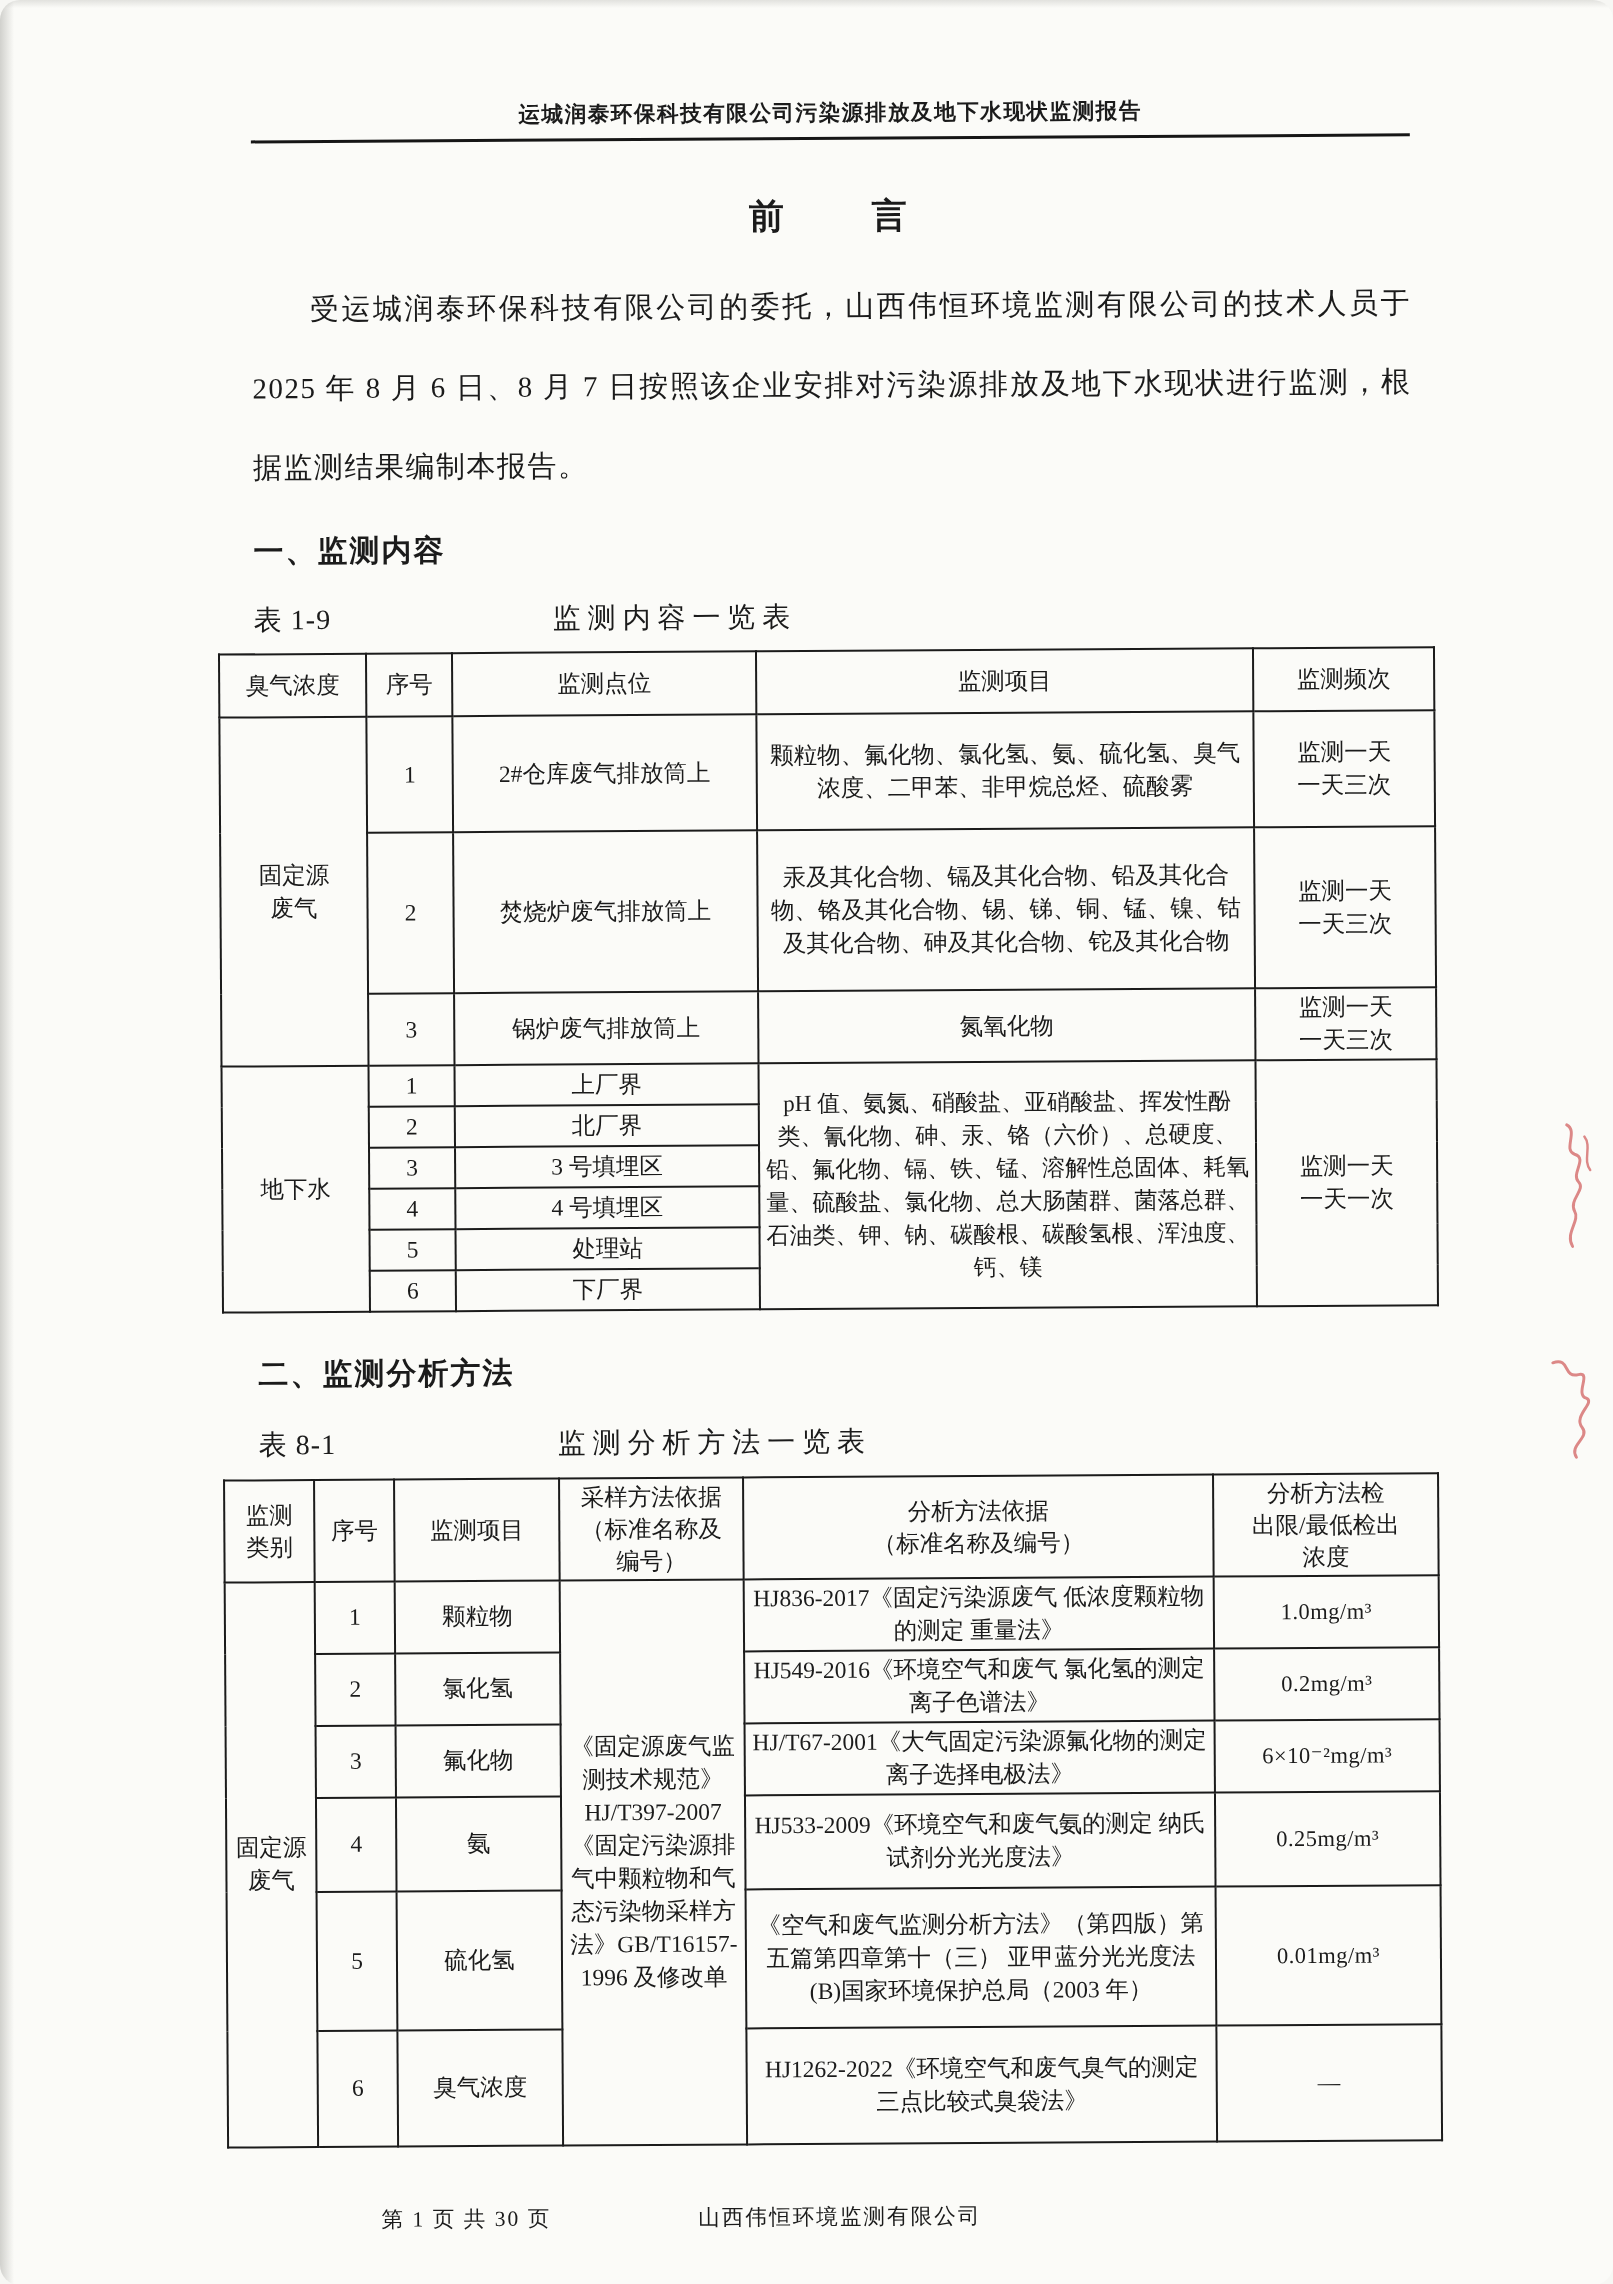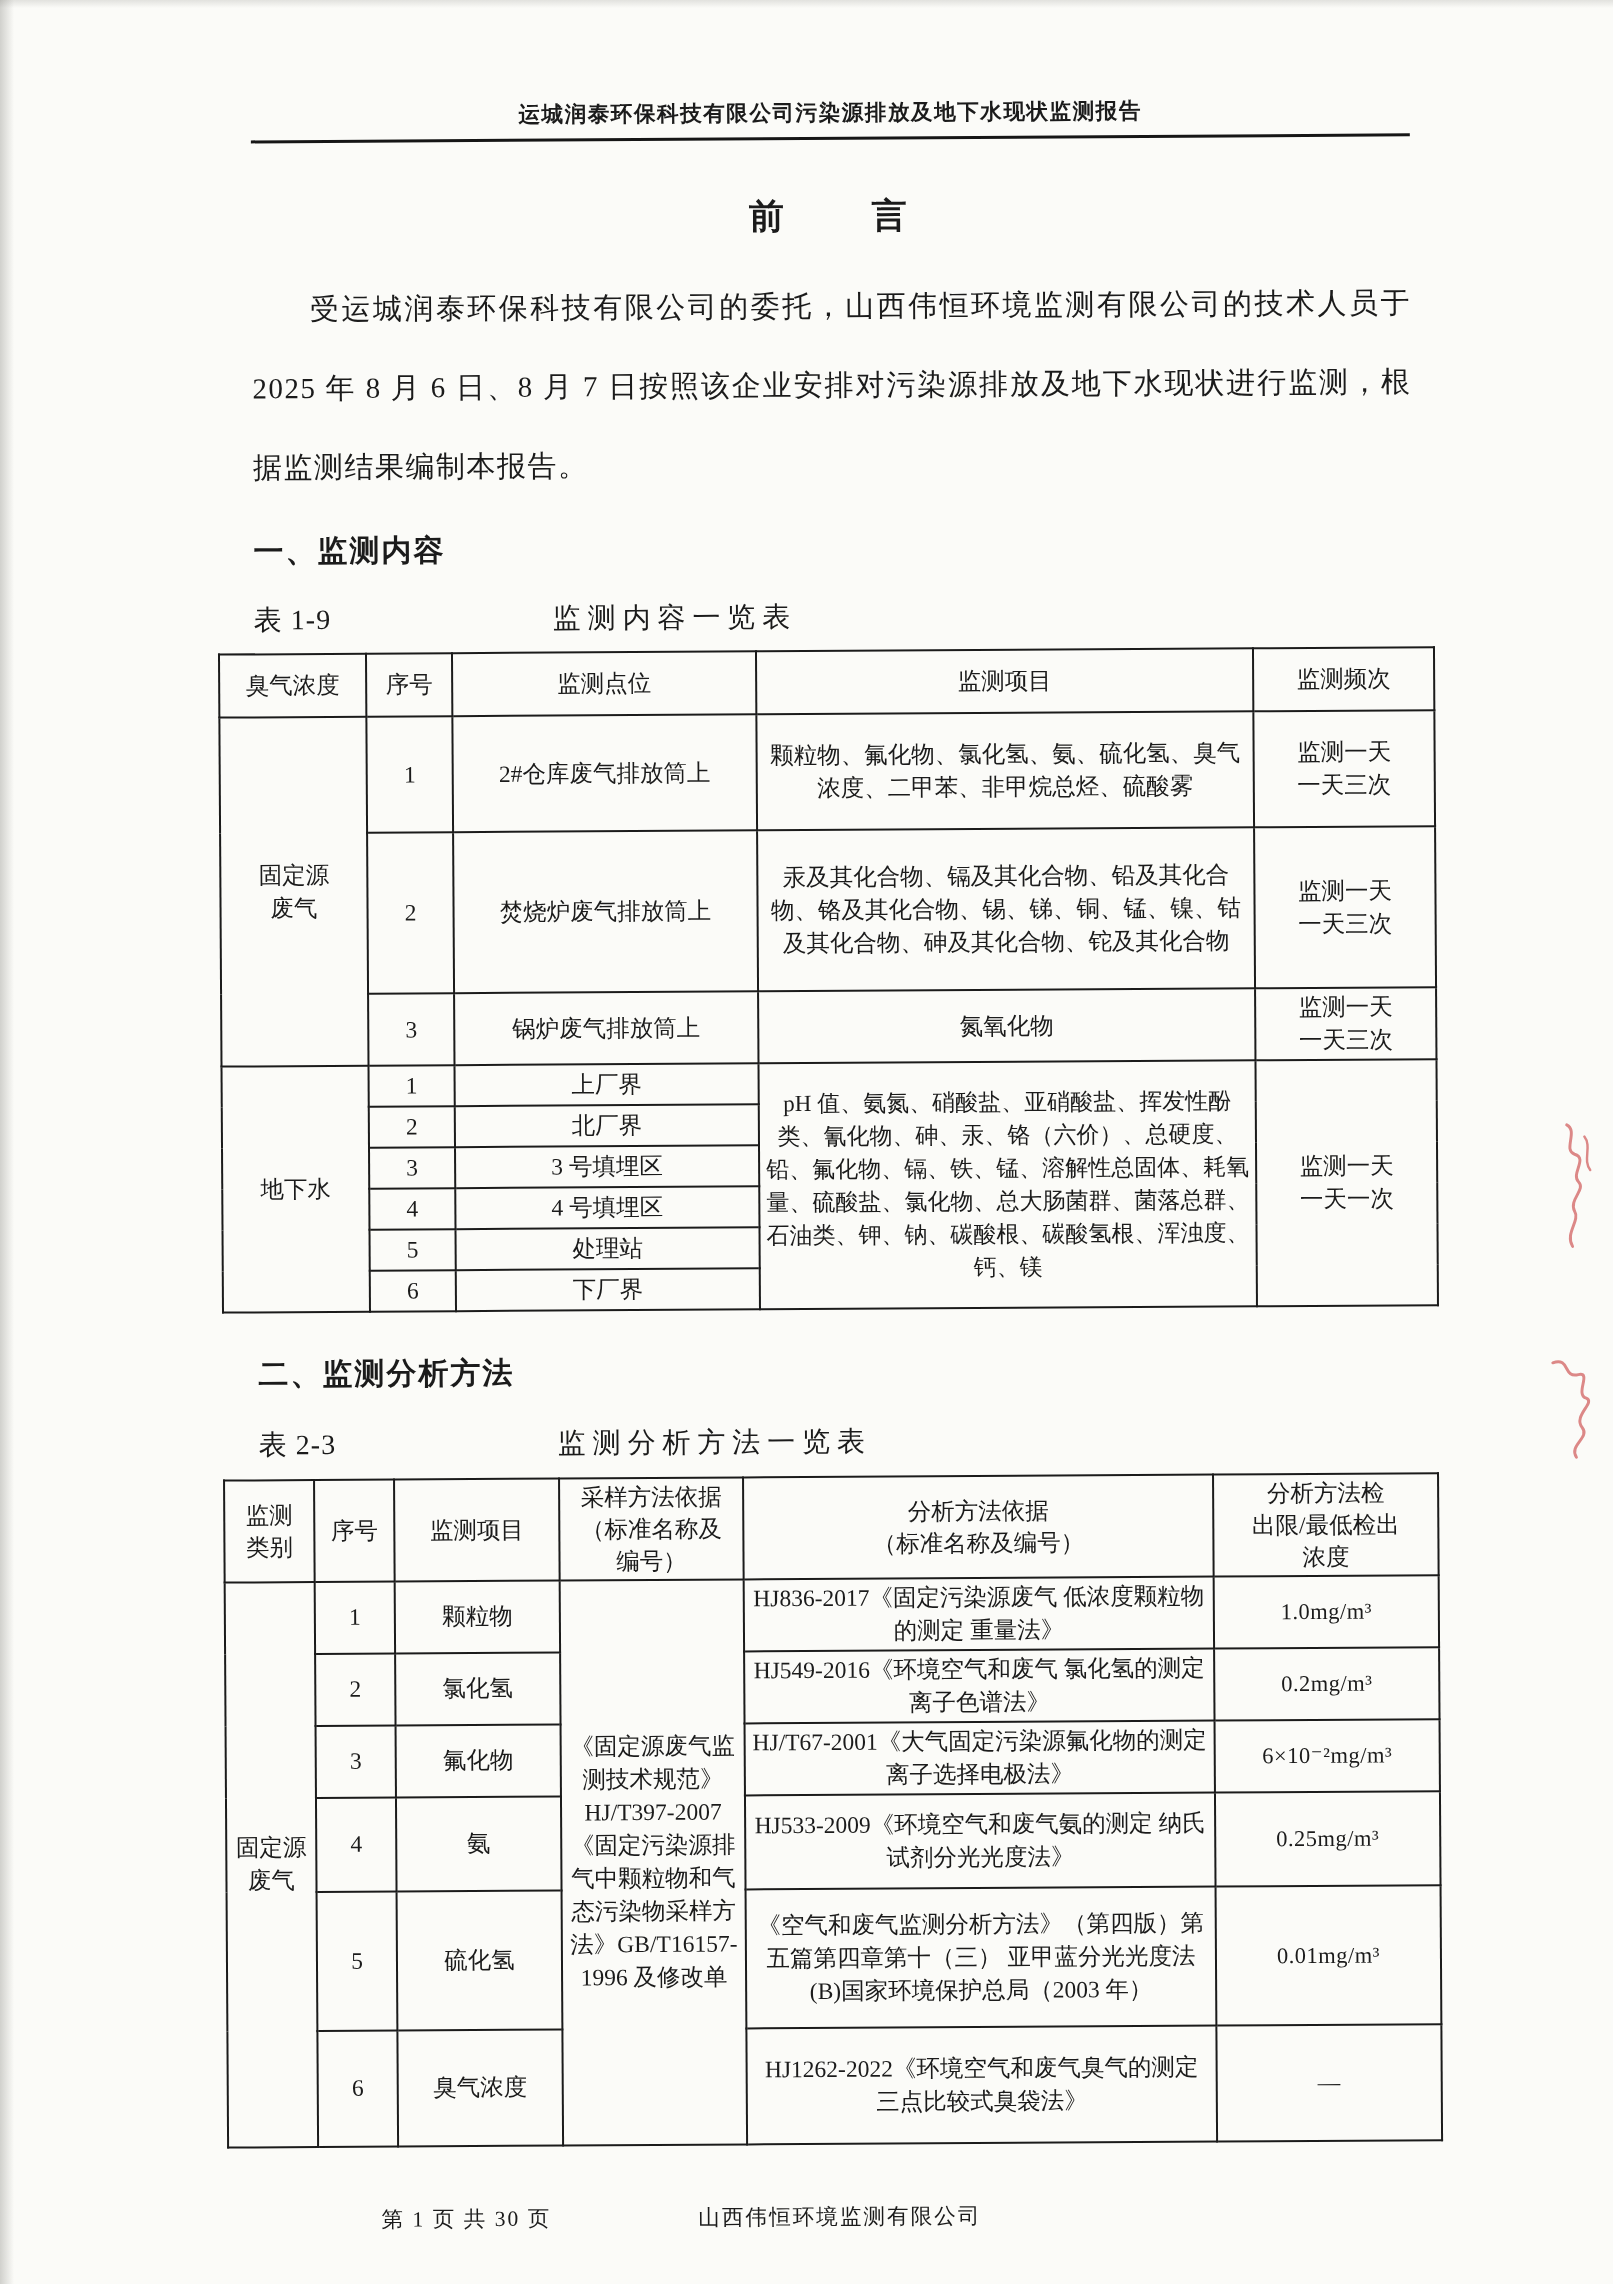--- a/index.html
+++ b/index.html
@@ -3,21 +3,21 @@
 <meta charset="utf-8">
 <style>
   html,body{margin:0;padding:0;}
   body{
     width:1613px;height:2285px;
     background:#f7f7f4;
     font-family:"Liberation Serif","DejaVu Serif",serif;
     color:#1b1b1b;
     overflow:hidden;
   }
-  .sheet{position:relative;width:1613px;height:2285px;background:#fbfbf8;overflow:hidden;}
+  .sheet{position:relative;width:1613px;height:2285px;background:#fbfbf8;overflow:hidden;border-radius:20px;}
   .scan-edge{position:absolute;left:0;top:0;width:13.7px;height:100%;
     background:linear-gradient(90deg,rgba(110,110,104,.30),rgba(110,110,104,0));pointer-events:none;}
   .scan-edge-top{position:absolute;left:0;top:0;width:100%;height:7.8px;
     background:linear-gradient(180deg,rgba(110,110,104,.18),rgba(110,110,104,0));pointer-events:none;}
   .tilt{position:absolute;left:0;top:0;width:1613px;transform:rotate(-0.35deg);transform-origin:50% 0;}
 
   .doc-header{margin:98px 0 0 250px;width:1159px;text-align:center;
     font-size:21.6px;letter-spacing:1.5px;font-weight:600;}
   .header-rule{margin:9.8px 0 0 250px;width:1159px;height:2.9px;background:#161616;}
 
@@ -142,21 +142,21 @@
         <tr style="height:41px">
           <td>6</td>
           <td>下厂界</td>
         </tr>
       </tbody>
     </table>
 
     <h2 class="sec-h" style="margin-top:41px">二、监测分析方法</h2>
 
     <div class="caption" style="margin-top:31px">
-      <span class="cap-label">表 2-3</span>
+      <span class="cap-label">表 8-1</span>
       <span class="cap-title">监测分析方法一览表</span>
     </div>
 
     <table class="t t2">
       <colgroup>
         <col style="width:90px">
           <col style="width:80px">
           <col style="width:165px">
           <col style="width:184px">
           <col style="width:470px">

